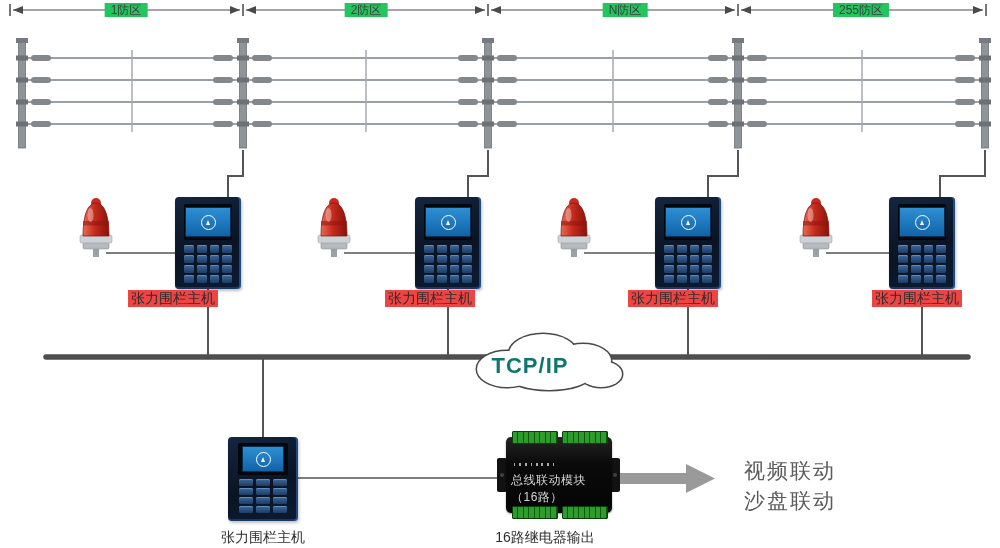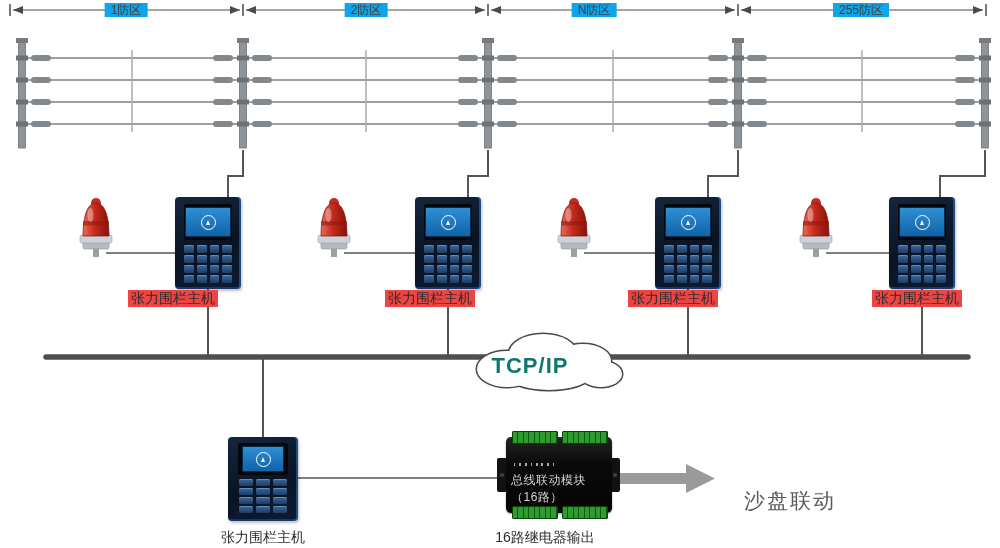--- a/index.html
+++ b/index.html
@@ -1,21 +1,21 @@
 <!DOCTYPE html>
 <html><head>
 <meta charset="utf-8">
 <style>
   html,body { margin:0; padding:0; background:#fff; }
   .stage { position:relative; width:1000px; height:548px; background:#fff; overflow:hidden;
            font-family:"Liberation Sans","DejaVu Sans",sans-serif; }
   .stage svg.layer { position:absolute; left:0; top:0; z-index:1; }
 
   
-  .zone-label { position:absolute; top:3px; transform:translateX(-50%); background:#0ea5e9;
+  .zone-label { position:absolute; top:3px; transform:translateX(-50%); background:#22c55e;
                 padding:0 6px; font-size:12px; line-height:14px; color:#3e3e3e; z-index:3; white-space:nowrap;text-align:right; }
   .host-label { position:absolute; top:290px; transform:translateX(-50%); background:#ef4444;
                 padding:0 3px; font-size:14px; line-height:17px; color:#2e2e2e; z-index:3; white-space:nowrap; }
   .dev-label  { position:absolute; top:529px; transform:translateX(-50%); font-size:14px;
                 color:#2e2e2e; z-index:3; white-space:nowrap; }
   .net-label  { position:absolute; left:530px; top:353px; transform:translateX(-50%);
                 font-size:22px; font-weight:bold; letter-spacing:1px; color:#0f766e; z-index:3; }
   .linkage-text { position:absolute; left:744px; font-size:21px; letter-spacing:2px;
                   color:#5b5b5b; z-index:3; white-space:nowrap; }
 
@@ -148,21 +148,21 @@
     <polygon points="620,473 686,473 686,464 715,478.5 686,493 686,484 620,484" fill="#9a9a9a"></polygon>
 
     <use href="#beacon" x="80" y="196"></use>
     <use href="#beacon" x="318" y="196"></use>
     <use href="#beacon" x="558" y="196"></use>
     <use href="#beacon" x="800" y="196"></use>
   </svg>
 
   <div class="zone-label" style="left:126px">1防区</div>
   <div class="zone-label" style="left:366px">2防区</div>
-  <div class="zone-label" style="left:594px">N防区</div>
+  <div class="zone-label" style="left:625px">N防区</div>
   <div class="zone-label" style="left:861px">255防区</div>
 
   <div class="host" style="left:175px; top:197px">
     <div class="screen-bezel">
       <div class="screen">
           <span class="ring">
             <i></i>
           </span>
         </div>
     </div>
@@ -303,15 +303,16 @@
   <div class="relay-ear" style="left:610px"></div>
   <div class="relay-body"></div>
   <div class="term" style="left:512px; top:431px"></div>
   <div class="term" style="left:562px; top:431px"></div>
   <div class="term" style="left:512px; top:506px"></div>
   <div class="term" style="left:562px; top:506px"></div>
   <div class="pin-marks"></div>
   <div class="relay-text">总线联动模块（16路）</div>
   <div class="dev-label" style="left:545px">16路继电器输出</div>
 
+  <div class="linkage-text" style="top:457px">视频联动</div>
   <div class="linkage-text" style="top:487px">沙盘联动</div>
 
 </div>
 
 </body></html>

